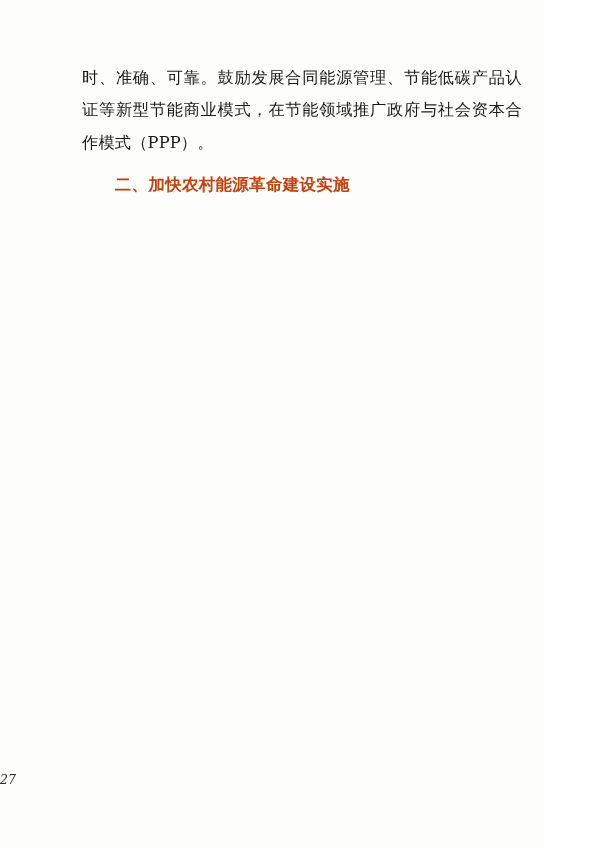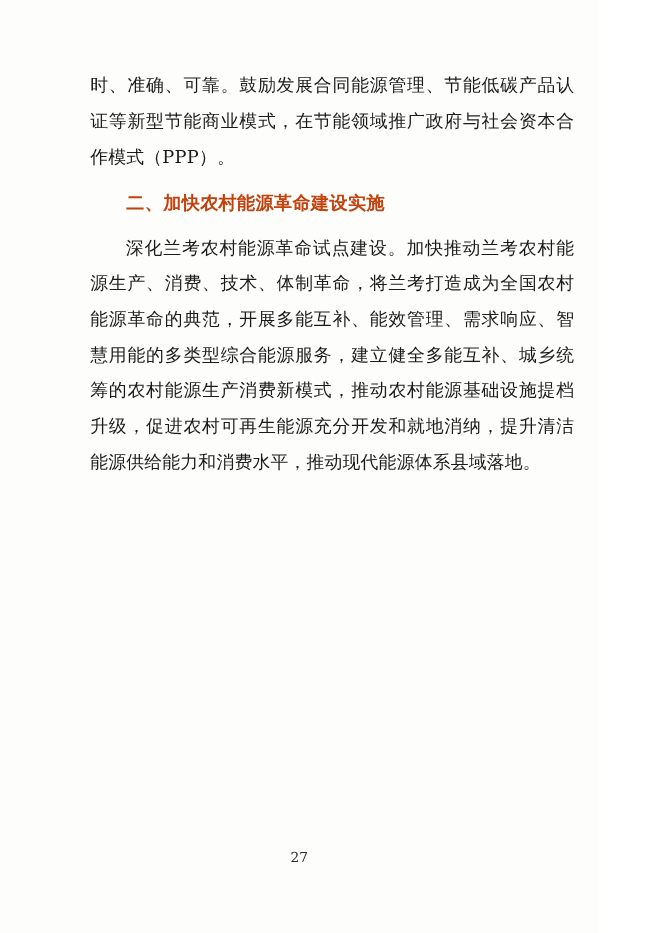--- a/index.html
+++ b/index.html
@@ -49,36 +49,35 @@
     text-indent: 2em;
     font-family: "DejaVu Sans", "Liberation Sans", sans-serif;
     color: #c2410c;
     letter-spacing: 0.4px;
   }
   .page-number {
     position: absolute;
     left: 0;
     right: 0;
     top: 772px;
-    text-align: center;
     font-size: 12.5px;
     color: #2a2a2a;
     font-family: "DejaVu Serif", "Liberation Serif", serif;
+    font-style: italic;
   }
 </style>
 </head>
 <body>
 
 <div class="page">
   <div class="content">
 
     <p class="para">时、准确、可靠。鼓励发展合同能源管理、节能低碳产品认证等新型节能商业模式，在节能领域推广政府与社会资本合作模式（PPP）。</p>
 
     <h2 class="heading">二、加快农村能源革命建设实施</h2>
 
-    <p class="para indent">深化兰考农村能源革命试点建设。加快推动兰考农村能源生产、消费、技术、体制革命，将兰考打造成为全国农村能源革命的典范，开展多能互补、能效管理、需求响应、智慧用能的多类型综合能源服务，建立健全多能互补、城乡统筹的农村能源生产消费新模式，推动农村能源基础设施提档升级，促进农村可再生能源充分开发和就地消纳，提升清洁能源供给能力和消费水平，推动现代能源体系县域落地。</p>
 
 
 
   </div>
 
   <div class="page-number">27</div>
 </div>
 
 </body></html>

